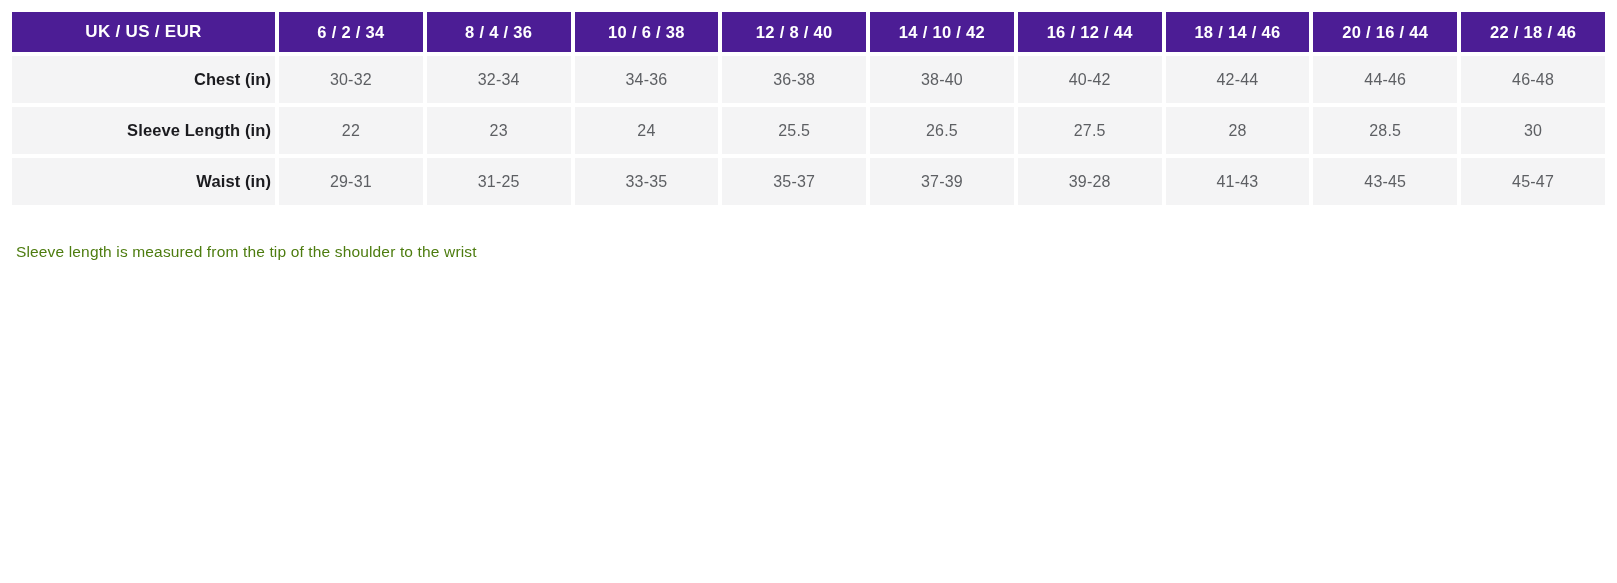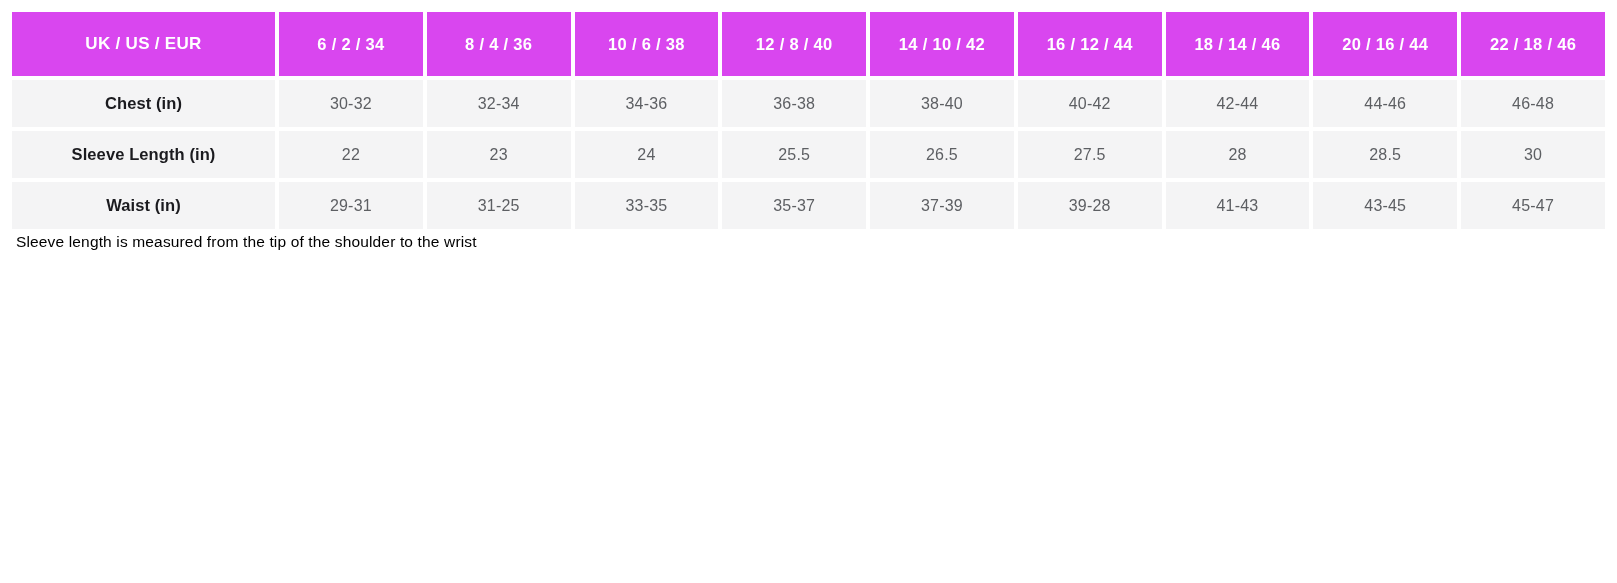--- a/index.html
+++ b/index.html
@@ -26,27 +26,27 @@
 
   .chart-table {
     width: 100%;
     border-collapse: separate;
     border-spacing: 4px 4px;
     table-layout: fixed;
   }
 
   
   .chart-table thead th {
-    background: #d946ef;
+    background: #4c1d95;
     color: #ffffff;
     font-size: 16.5px;
     font-weight: 700;
     letter-spacing: 0.3px;
     text-align: center;
-    height: 64px;
+    height: 40px;
     padding: 0 4px;
     vertical-align: middle;
     white-space: nowrap;
   }
   .chart-table thead th.col-label {
     width: 255px;
     font-size: 17px;
   }
 
   
@@ -56,32 +56,34 @@
     padding: 0 4px;
     text-align: center;
     vertical-align: middle;
     white-space: nowrap;
   }
   .chart-table tbody td.row-label {
     color: #1b1b1f;
     font-size: 16.5px;
     font-weight: 700;
     letter-spacing: 0.1px;
+    text-align: right;
   }
   .chart-table tbody td.data-cell {
     color: #5d5f63;
     font-size: 16px;
     font-weight: 300;
     letter-spacing: 0.2px;
   }
 
   
   .chart-note {
+    margin-top: 34px;
     padding-left: 8px;
-    color: #000000;
+    color: #4d7c0f;
     font-size: 15.5px;
     font-weight: 300;
     letter-spacing: 0.15px;
   }
 </style>
 </head>
 <body>
 
 <div class="size-chart">
 

